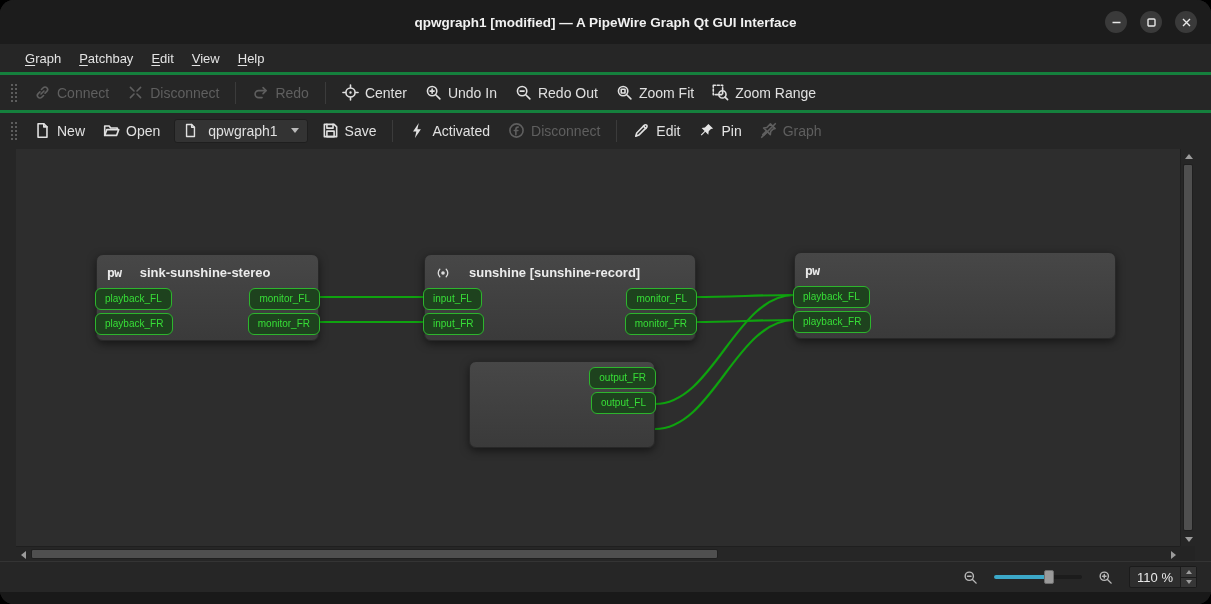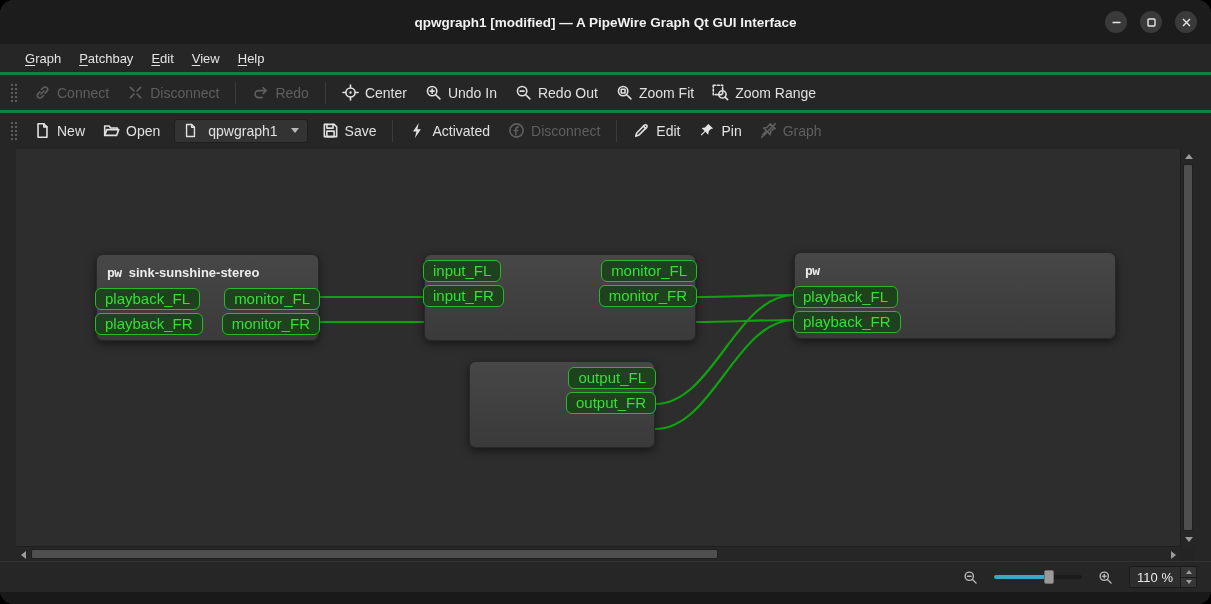--- a/index.html
+++ b/index.html
@@ -37,30 +37,30 @@
   .tri-down{width:0;height:0;border-left:4px solid transparent;border-right:4px solid transparent;border-top:5px solid #b9b9b9;margin-left:3px;}
 
   
   .main{flex:1;position:relative;background:#202020;margin:1px 16px 0;}
   .canvas{position:absolute;left:0;top:0;right:15px;bottom:15px;background:#2d2d2d;overflow:hidden;}
   .edges{position:absolute;left:0;top:0;width:100%;height:100%;}
   .edges path{stroke:#0fa30f;stroke-width:2.2;fill:none;}
 
   .node{position:absolute;height:87px;background:linear-gradient(#474747,#3a3a3a);
     border:1px solid #282828;border-radius:7px;box-shadow:0 3px 9px rgba(0,0,0,.5);padding:5px 0 8px;}
-  .node-header{height:25px;display:flex;align-items:center;gap:7px;padding:0 10px;margin-bottom:2px;
+  .node-header{height:25px;display:flex;align-items:center;gap:18px;padding:0 10px;margin-bottom:2px;
     color:#ececec;font-weight:700;font-size:13px;white-space:nowrap;overflow:hidden;}
   .pwicon{font-family:"DejaVu Sans Mono",monospace;font-weight:700;font-size:13px;color:#e9e9e9;letter-spacing:-.5px;flex:0 0 auto;}
   .micon{width:16px;height:16px;flex:0 0 auto;}
   .micon path{stroke:#dcdcdc;stroke-width:1.3;fill:none;stroke-linecap:round;}
   .micon circle{fill:#dcdcdc;}
   .port-row{display:flex;height:22px;margin-top:3px;align-items:center;}
   .port-row:first-of-type{margin-top:0;}
   .port{height:22px;line-height:20px;padding:0 9px;border:1px solid #2db52d;border-radius:6px;
-    background:#1e421e;color:#37df37;font-size:15px;white-space:nowrap;}
+    background:#1e421e;color:#37df37;font-size:10px;white-space:nowrap;}
   .port.in{margin-left:-2px;}
   .port.out{margin-left:auto;margin-right:-2px;}
 
   
   .vscroll{position:absolute;top:0;right:0;bottom:15px;width:15px;background:#262626;border-left:1px solid #1f1f1f;}
   .hscroll{position:absolute;left:0;right:15px;bottom:0;height:15px;background:#262626;border-top:1px solid #1f1f1f;}
   .corner{position:absolute;right:0;bottom:0;width:15px;height:15px;background:#242424;}
   .sarrow{position:absolute;width:15px;height:14px;display:flex;align-items:center;justify-content:center;}
   .tri-u{width:0;height:0;border-left:4px solid transparent;border-right:4px solid transparent;border-bottom:5px solid #9c9c9c;}
   .tri-d{width:0;height:0;border-left:4px solid transparent;border-right:4px solid transparent;border-top:5px solid #9c9c9c;}
@@ -286,20 +286,27 @@
           <span class="port in">playback_FL</span>
           <span class="port out">monitor_FL</span>
         </div>
         <div class="port-row">
           <span class="port in">playback_FR</span>
           <span class="port out">monitor_FR</span>
         </div>
       </div>
 
       <div class="node" style="left:408px;top:105px;width:272px">
+        <div class="node-header">
+          <svg class="micon" viewBox="0 0 16 16">
+              <circle cx="8" cy="8" r="1.8" stroke="none"></circle>
+              <path d="M4.8 4.2a5.4 5.4 0 0 0 0 7.6M11.2 4.2a5.4 5.4 0 0 1 0 7.6"></path>
+            </svg>
+          <span>sunshine [sunshine-record]</span>
+        </div>
         <div class="port-row">
           <span class="port in">input_FL</span>
           <span class="port out">monitor_FL</span>
         </div>
         <div class="port-row">
           <span class="port in">input_FR</span>
           <span class="port out">monitor_FR</span>
         </div>
       </div>
 
@@ -310,24 +317,24 @@
         <div class="port-row">
           <span class="port in">playback_FL</span>
         </div>
         <div class="port-row">
           <span class="port in">playback_FR</span>
         </div>
       </div>
 
       <div class="node" style="left:453px;top:212px;width:186px">
         <div class="port-row">
+          <span class="port out">output_FR</span>
+        </div>
+        <div class="port-row">
           <span class="port out">output_FL</span>
-        </div>
-        <div class="port-row">
-          <span class="port out">output_FR</span>
         </div>
       </div>
 
     </div>
 
     <div class="vscroll">
       <div class="sarrow" style="top:0">
           <span class="tri-u"></span>
         </div>
       <div class="vthumb"></div>

